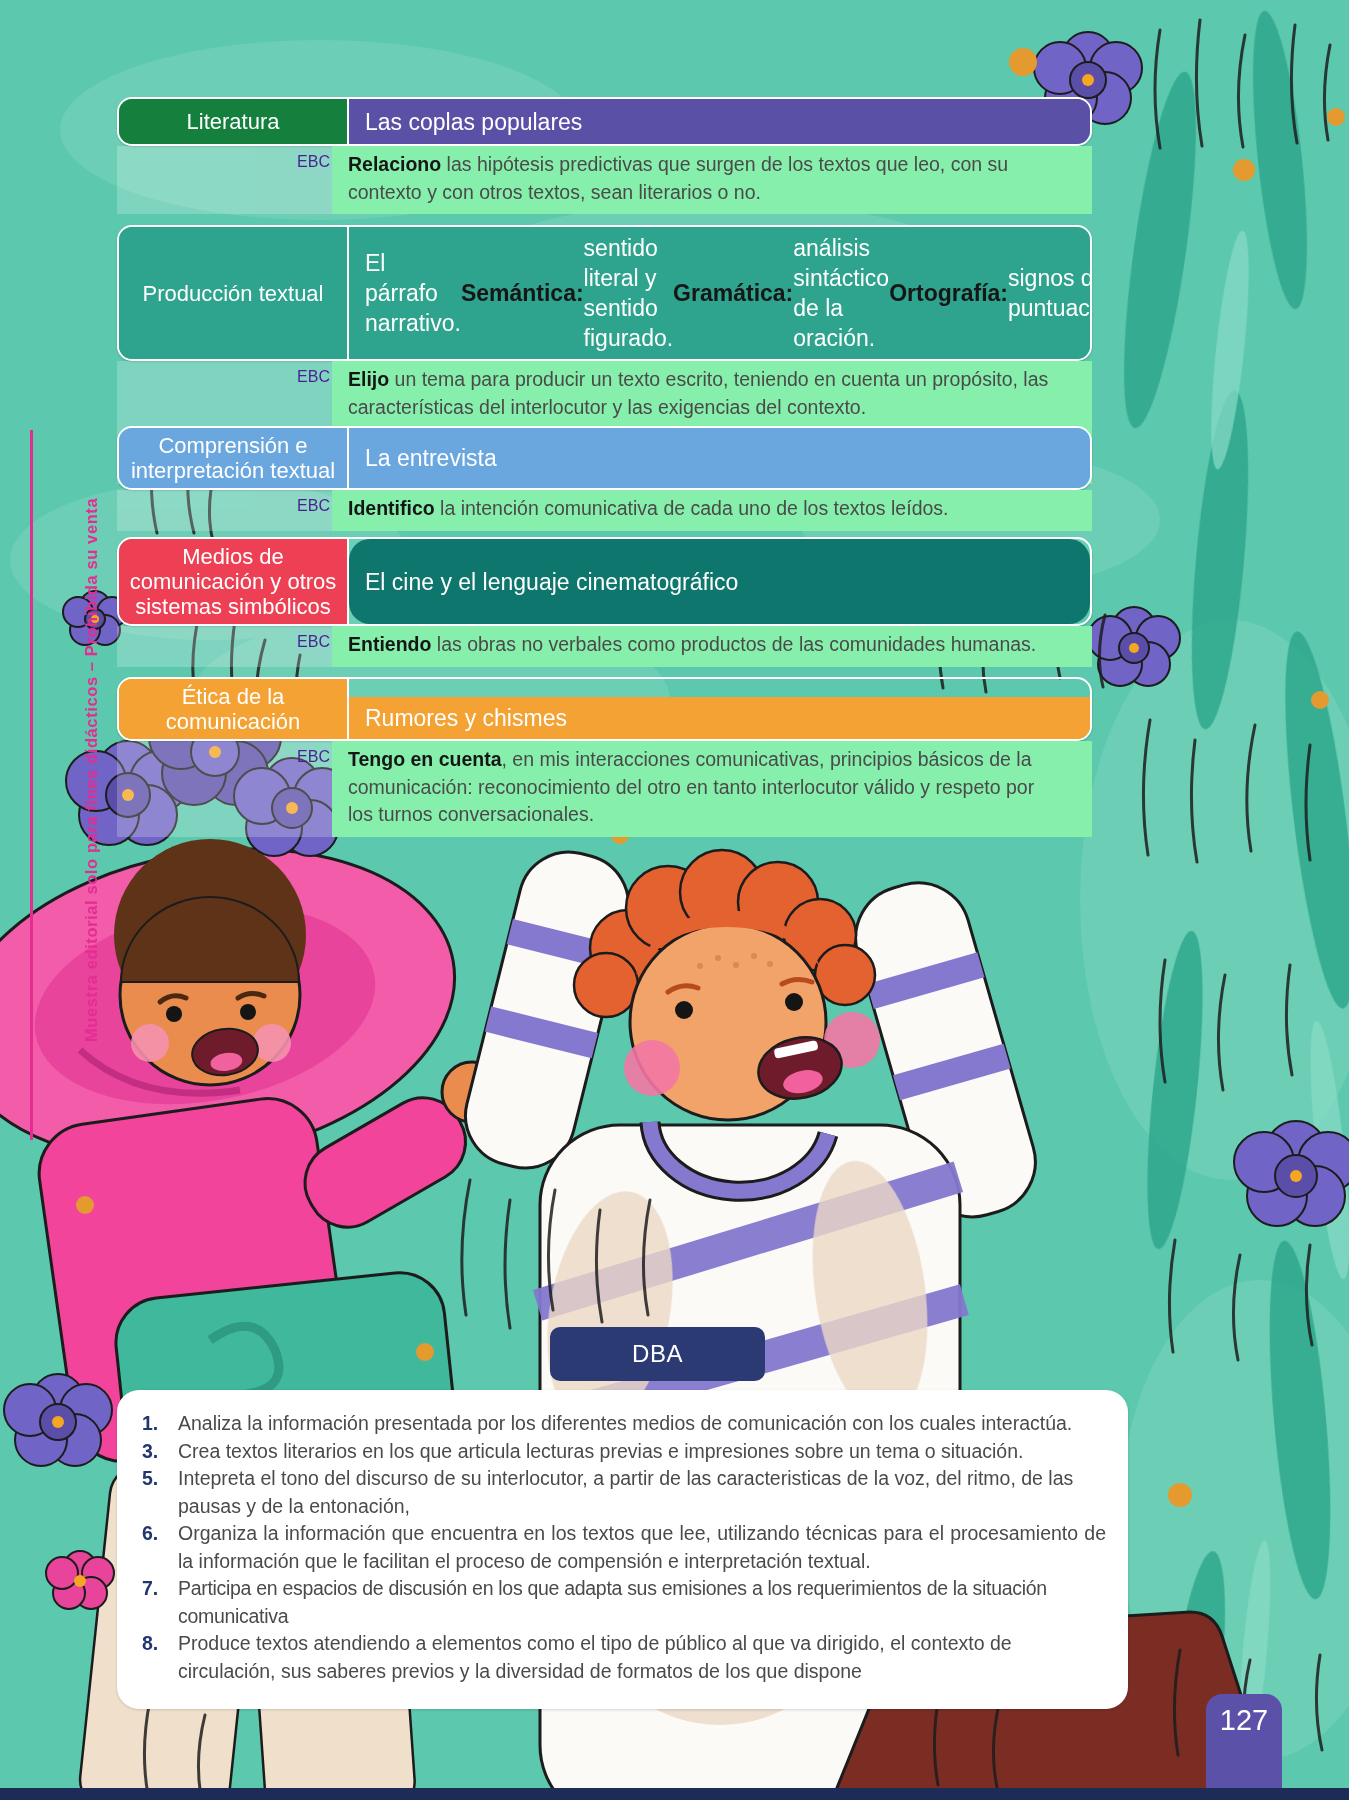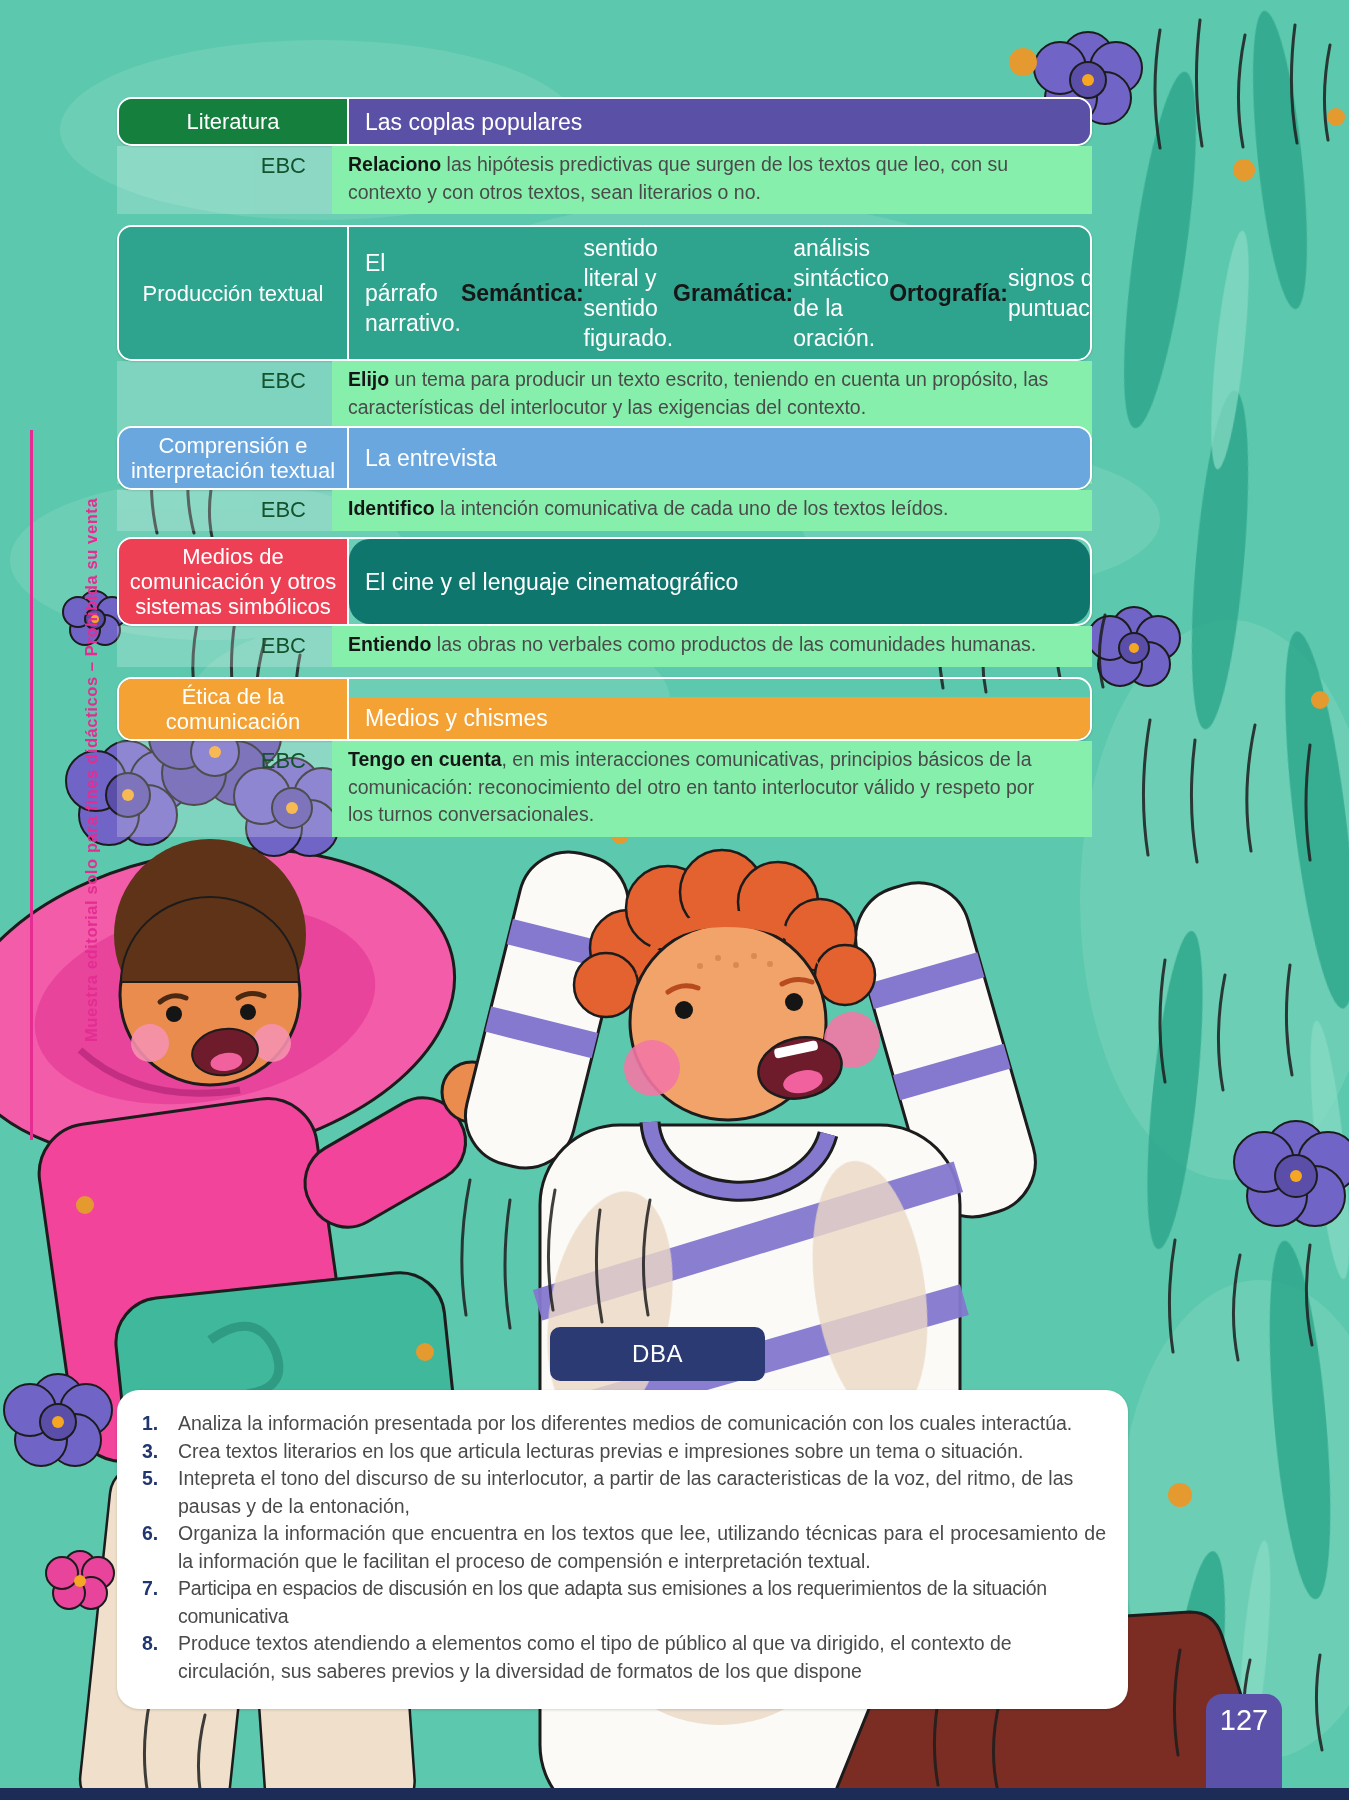--- a/index.html
+++ b/index.html
@@ -14,22 +14,22 @@
   
   .section{position:absolute;left:117px;width:975px;z-index:2;}
   .sec-header{display:flex;border:2.5px solid #fff;border-radius:15px;
         overflow:hidden;box-shadow:0 1px 2px rgba(0,0,0,.18);}
   .cat-cell{width:212px;min-width:212px;display:flex;align-items:center;justify-content:center;
         text-align:center;color:#fff;font-size:22px;line-height:25px;
         padding:5px 8px;border-right:2.5px solid #fff;}
   .topic-cell{flex:1;display:flex;align-items:center;color:#fff;font-size:23px;
         line-height:30px;padding:6px 16px;}
   .sec-body{display:flex;align-items:stretch;}
-  .ebc-cell{width:215px;min-width:215px;text-align:right;color:#14532d;font-size:22px;
-        padding:7px 26px 0 0;box-sizing:border-box;background:rgba(255,255,255,.22);}
+  .ebc-cell{width:215px;min-width:215px;text-align:right;color:#4c1d95;font-size:16px;
+        padding:7px 2px 0 0;box-sizing:border-box;background:rgba(255,255,255,.22);}
   .std-box{flex:1;background:#86efac;color:#4a4a4a;font-size:19.5px;line-height:27.5px;
         padding:5px 28px 8px 16px;}
   .std-box p{margin:0;}
   .b{font-weight:bold;color:#161616;}
   .s1{top:97px;}  .s1 .sec-header{min-height:45px;}
   .s2{top:225px;} .s2 .sec-header{min-height:69px;}
   .s3{top:426px;} .s3 .sec-header{min-height:51px;}
   .s4{top:537px;} .s4 .sec-header{min-height:81px;}
   .s5{top:677px;} .s5 .sec-header{min-height:53px;align-items:flex-end;}
   
@@ -355,21 +355,21 @@
       <div class="std-box">
         <p><span class="b">Entiendo</span><span> las obras no verbales como productos de las comunidades humanas.</span></p>
       </div>
     </div>
   </div>
 
   <div class="section s5">
     <div class="sec-header">
       <div class="cat-cell" style="background-color: rgb(243, 162, 51);">Ética de la comunicación</div>
       <div class="topic-cell" style="background-color: rgb(243, 162, 51);">
-          <span>Medios y chismes</span>
+          <span>Rumores y chismes</span>
         </div>
     </div>
     <div class="sec-body">
       <div class="ebc-cell">EBC</div>
       <div class="std-box">
         <p><span class="b">Tengo en cuenta</span><span>, en mis interacciones comunicativas, principios básicos de la comunicación: reconocimiento del otro en tanto interlocutor válido y respeto por los turnos conversacionales.</span></p>
       </div>
     </div>
   </div>
 

